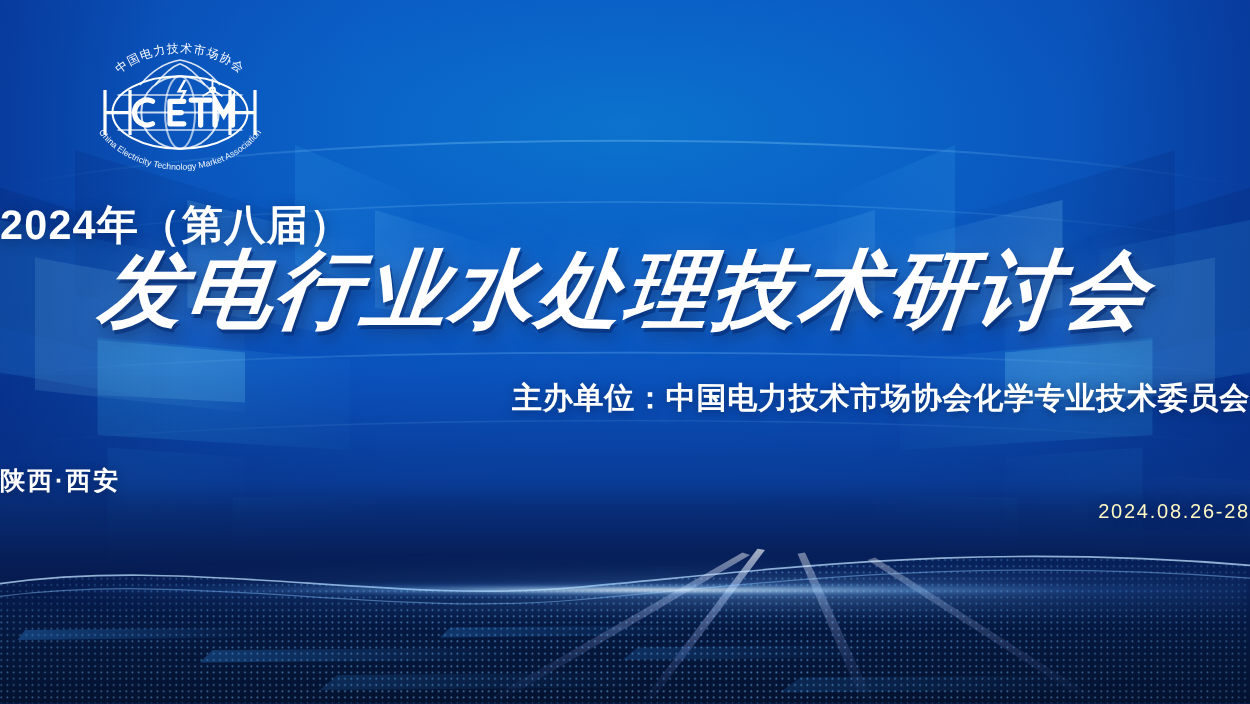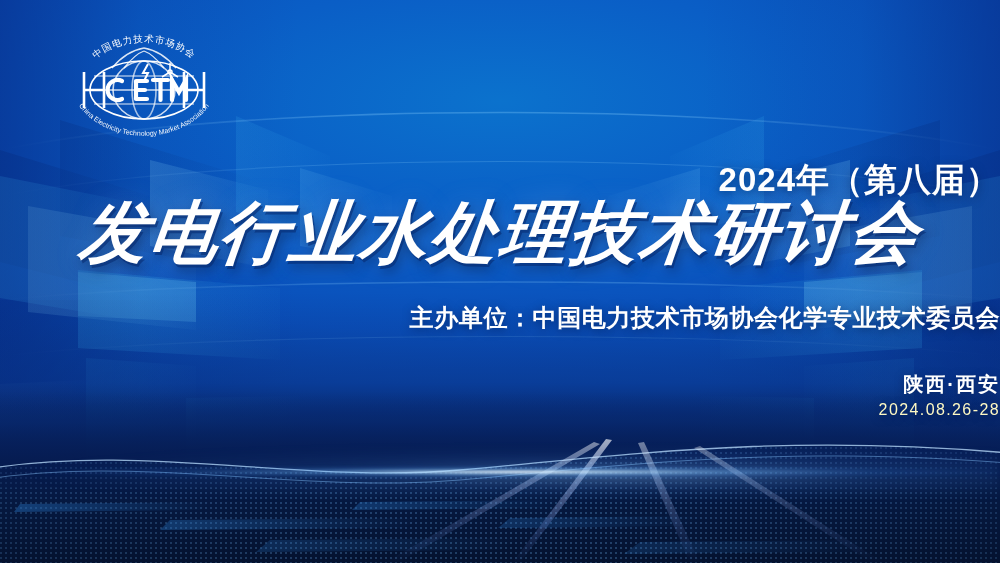--- a/index.html
+++ b/index.html
@@ -72,21 +72,21 @@
     position:absolute;right:36px;top:47px;
     color:#eaf4ff;font-size:17.5px;letter-spacing:3.2px;
     font-weight:400;text-shadow:0 1px 4px rgba(0,20,60,.55);
     white-space:nowrap;
   }
 
   
   .center{position:absolute;left:0;top:0;width:1000px;height:563px;}
 
   .edition{
-    position:absolute;left:0;right:0;top:158px;text-align:right;
+    position:absolute;left:0;right:0;top:158px;text-align:left;
     color:#ffffff;font-size:33px;font-weight:700;letter-spacing:1px;
     text-shadow:0 2px 10px rgba(2,24,70,.55);
   }
 
   .headline{
     position:absolute;left:0;right:0;top:196px;text-align:center;
     color:#ffffff;
     font-size:68px;font-weight:700;font-style:italic;
     letter-spacing:2px;line-height:1.06;
     white-space:nowrap;
@@ -97,21 +97,21 @@
     transform:skewX(-6deg);
   }
 
   .organizer{
     position:absolute;left:0;right:0;top:302px;text-align:right;
     color:#ffffff;font-size:24px;font-weight:600;letter-spacing:.6px;
     text-shadow:0 2px 8px rgba(2,22,66,.55);
   }
 
   .place{
-    position:absolute;left:0;right:0;top:371px;text-align:right;
+    position:absolute;left:0;right:0;top:371px;text-align:left;
     color:#ffffff;font-size:20px;font-weight:700;letter-spacing:2px;
     text-shadow:0 2px 8px rgba(2,22,66,.6);
   }
   .dates{
     position:absolute;left:0;right:0;top:401px;text-align:right;
     color:#fef9c3;font-size:16px;font-weight:400;letter-spacing:1.4px;
     text-shadow:0 2px 9px rgba(2,22,66,.6);
   }
 </style>
 </head>

